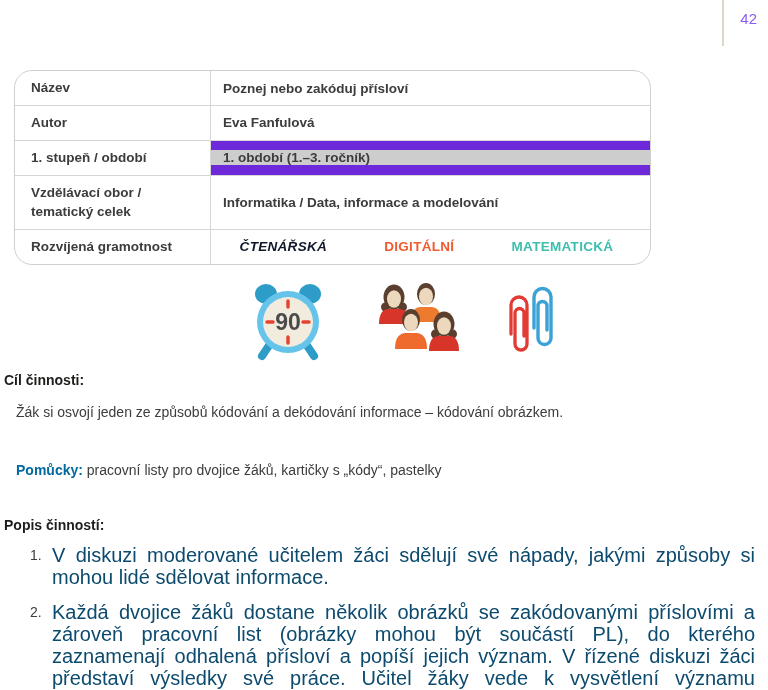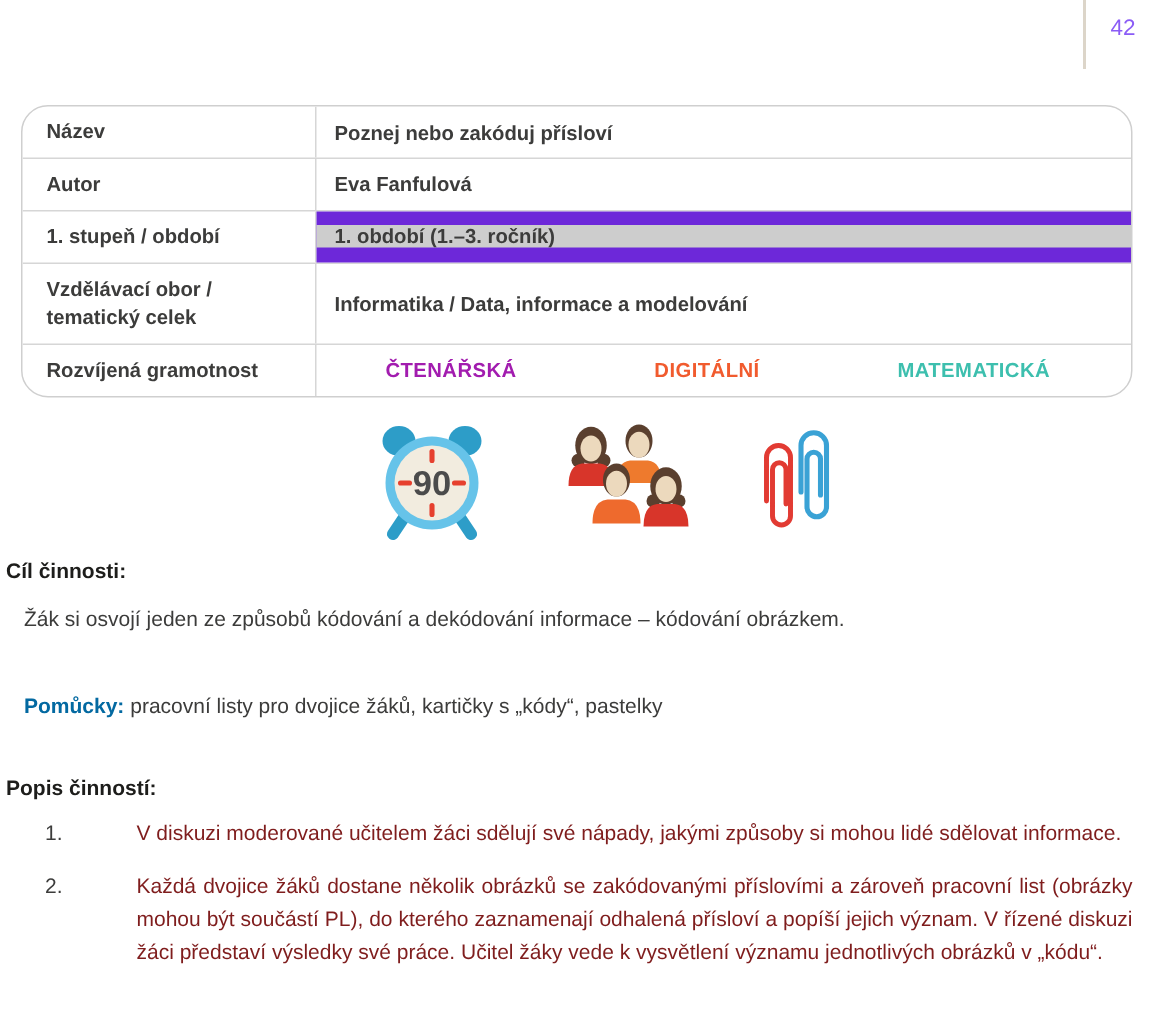--- a/index.html
+++ b/index.html
@@ -6,21 +6,21 @@
   body{
     width:768px;height:690px;position:relative;background:#ffffff;
     font-family:"Liberation Sans","DejaVu Sans",sans-serif;
     color:#3c3c3b;overflow:hidden;
   }
   
   .pagenum-rule{position:absolute;top:0;right:44px;width:2px;height:46px;background:#dcd5c9;}
   .pagenum{position:absolute;top:10px;right:11px;font-size:15px;font-weight:normal;color:#8b5cf6;}
   
   .tbl{
-    position:absolute;left:14px;top:70px;width:741px;
+    position:absolute;left:14px;top:70px;width:637px;
     border:1.5px solid #cfcfcf;border-radius:18px;overflow:hidden;
     box-sizing:border-box;background:#fff;
   }
   .trow{display:flex;align-items:stretch;}
   .trow + .trow{border-top:1.5px solid #d6d6d6;}
   .tcol1{
     width:196px;flex:0 0 196px;box-sizing:border-box;border-right:1.5px solid #d6d6d6;
     display:flex;align-items:center;padding:7px 8px 7px 16px;
     font-size:13.5px;font-weight:bold;color:#3c3c3b;white-space:pre-line;line-height:1.45;
   }
@@ -42,21 +42,21 @@
   .sec-h{position:absolute;left:4px;font-size:14px;font-weight:bold;color:#1d1d1b;}
   .sec-t{position:absolute;left:16px;right:12px;font-size:14px;color:#3c3c3b;line-height:22px;}
   #goal-heading{top:372px;}
   #goal-text{top:401px;}
   #aids{top:459px;}
   #aids b{color:#0369a1;}
   #desc-heading{top:517px;}
   .steps{position:absolute;left:4px;top:544px;width:751px;}
   .step{display:flex;margin-bottom:13px;}
   .step-num{flex:0 0 22px;margin-left:26px;font-size:14px;line-height:22px;color:#3c3c3b;}
-  .step-text{flex:1;font-size:14px;line-height:22px;color:#7f1d1d;text-align:justify;margin-left:39px;}
+  .step-text{flex:1;font-size:20px;line-height:22px;color:#0c4a6e;text-align:justify;}
 </style>
 </head>
 <body>
 
 <div class="pagenum-rule"></div>
 <div class="pagenum">42</div>
 
 <div class="tbl">
   <div class="trow r1">
     <div class="tcol1">Název</div>
@@ -73,21 +73,21 @@
     </div>
   </div>
   <div class="trow r4">
     <div class="tcol1">Vzdělávací obor /
 tematický celek</div>
     <div class="tcol2">Informatika / Data, informace a modelování</div>
   </div>
   <div class="trow r5">
     <div class="tcol1">Rozvíjená gramotnost</div>
     <div class="tcol2 badges">
-      <span class="badge" style="color: #a21caf;">ČTENÁŘSKÁ</span>
+      <span class="badge" style="color: #0f172a; font-style: italic;">ČTENÁŘSKÁ</span>
       <span class="badge" style="color: rgb(241, 91, 46);">DIGITÁLNÍ</span>
       <span class="badge" style="color: rgb(61, 191, 174);">MATEMATICKÁ</span>
     </div>
   </div>
 </div>
 
 <div class="icons">
 
   <svg class="icon-clock" viewBox="0 0 70 80">
     <ellipse cx="13" cy="13" rx="11" ry="10" fill="#2d9dc8"></ellipse>

